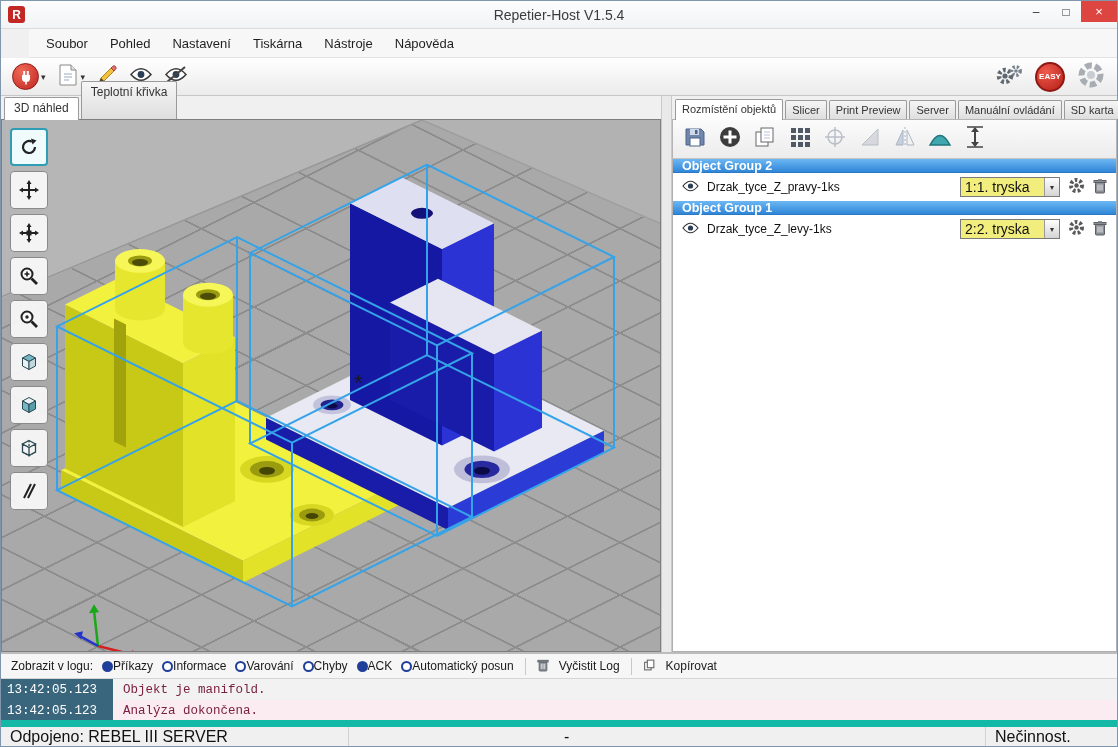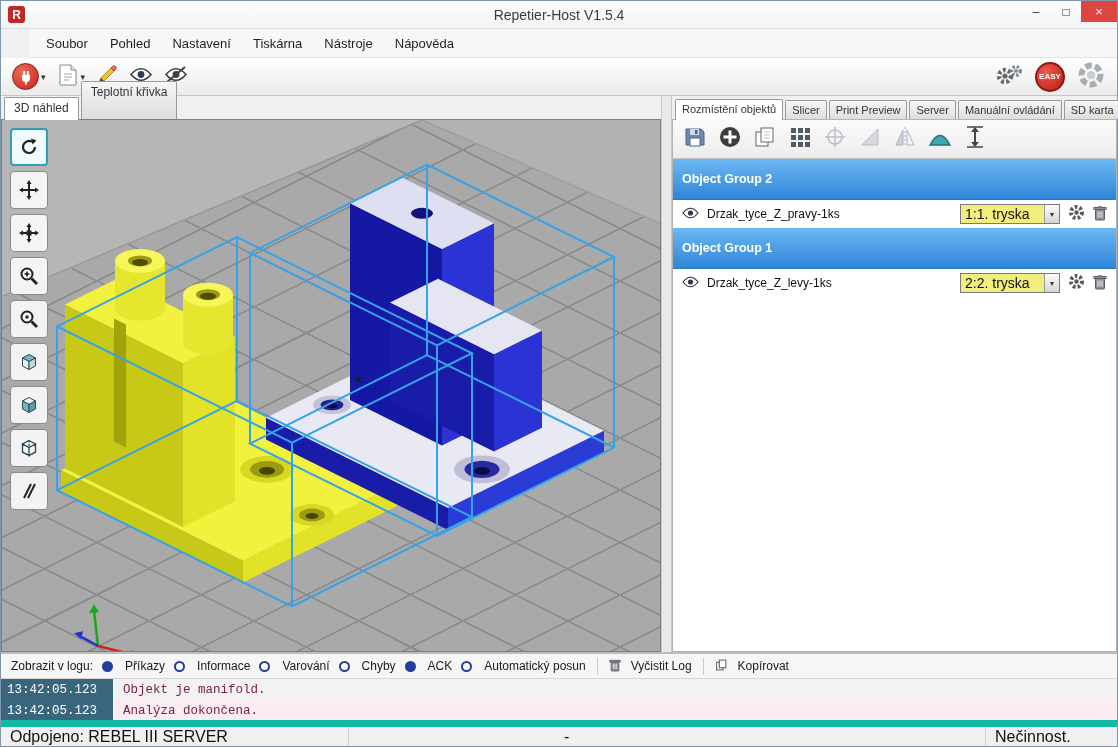--- a/index.html
+++ b/index.html
@@ -67,37 +67,37 @@
           border-radius: 4px; display: flex; align-items: center; justify-content: center; }
   .vbtn.selected { border: 2px solid #2f9db4; background: #f0fbfd; }
 
   .splitter { width: 11px; background: #e9e9e9; border-left: 1px solid #c9c9c9; border-right: 1px solid #c9c9c9; }
 
   
   .obj-toolbar { height: 40px; background: linear-gradient(#fbfbfb,#ececec);
                  border: 1px solid #b5b5b5; border-bottom: 1px solid #c4c4c4;
                  display: flex; align-items: center; gap: 11px; padding: 0 10px; }
   .obj-panel { flex: 1; background: #fff; border: 1px solid #b0b0b0; border-top: none; overflow: hidden; }
-  .group-header { height: 41px; background: linear-gradient(#6db7f4,#2f86d8); color: #fff;
+  .group-header { height: 14px; background: linear-gradient(#6db7f4,#2f86d8); color: #fff;
                   font-weight: bold; font-size: 12.5px; display: flex; align-items: center; padding: 0 9px;
                   border-bottom: 1px solid #2a79c4; }
   .obj-row { height: 28px; display: flex; align-items: center; gap: 8px; padding: 0 9px;
              background: #fff; font-size: 12px; }
   .obj-name { flex: 1; color: #111; overflow: hidden; white-space: nowrap; }
   .ext-select { display: flex; width: 100px; height: 20px; border: 1px solid #7a7a7a;
                 background: #f2ee7e; align-items: center; }
   .ext-value { flex: 1; font-size: 14px; padding-left: 4px; color: #111; white-space: nowrap; overflow: hidden; }
   .ext-caret { width: 15px; height: 100%; background: linear-gradient(#fefefe,#d4d4d4);
                border-left: 1px solid #9a9a9a; display: flex; align-items: center; justify-content: center;
                font-size: 8px; color: #333; }
 
   
   .log-bar { height: 26px; background: #f6f6f6; border-top: 2px solid #bcbcbc;
              display: flex; align-items: center; gap: 9px; padding: 0 10px; font-size: 12px; color: #1a1a1a; }
-  .chip { display: flex; align-items: center; gap: 12px; }
+  .chip { display: flex; align-items: center; gap: 0; }
   .chip-dot { width: 11px; height: 11px; border-radius: 50%; border: 2.5px solid #1f3f9a; background: #fff; }
   .chip-dot.filled { background: #1f3f9a; }
   .vsep { width: 1px; height: 17px; background: #c9c9c9; margin: 0 2px; }
   .log-action { display: flex; align-items: center; gap: 10px; }
 
   .log-view { height: 42px; background: #f3f3f3; border-top: 1px solid #d5d5d5;
               font-family: "Liberation Mono", monospace; font-size: 12.5px; overflow: hidden; }
   .log-row { display: flex; height: 21px; align-items: stretch; background: #f2f2f2; }
   .log-row.alt { background: #fbecf1; }
   .log-time { width: 112px; background: #39667c; color: #fff; padding-left: 6px;

